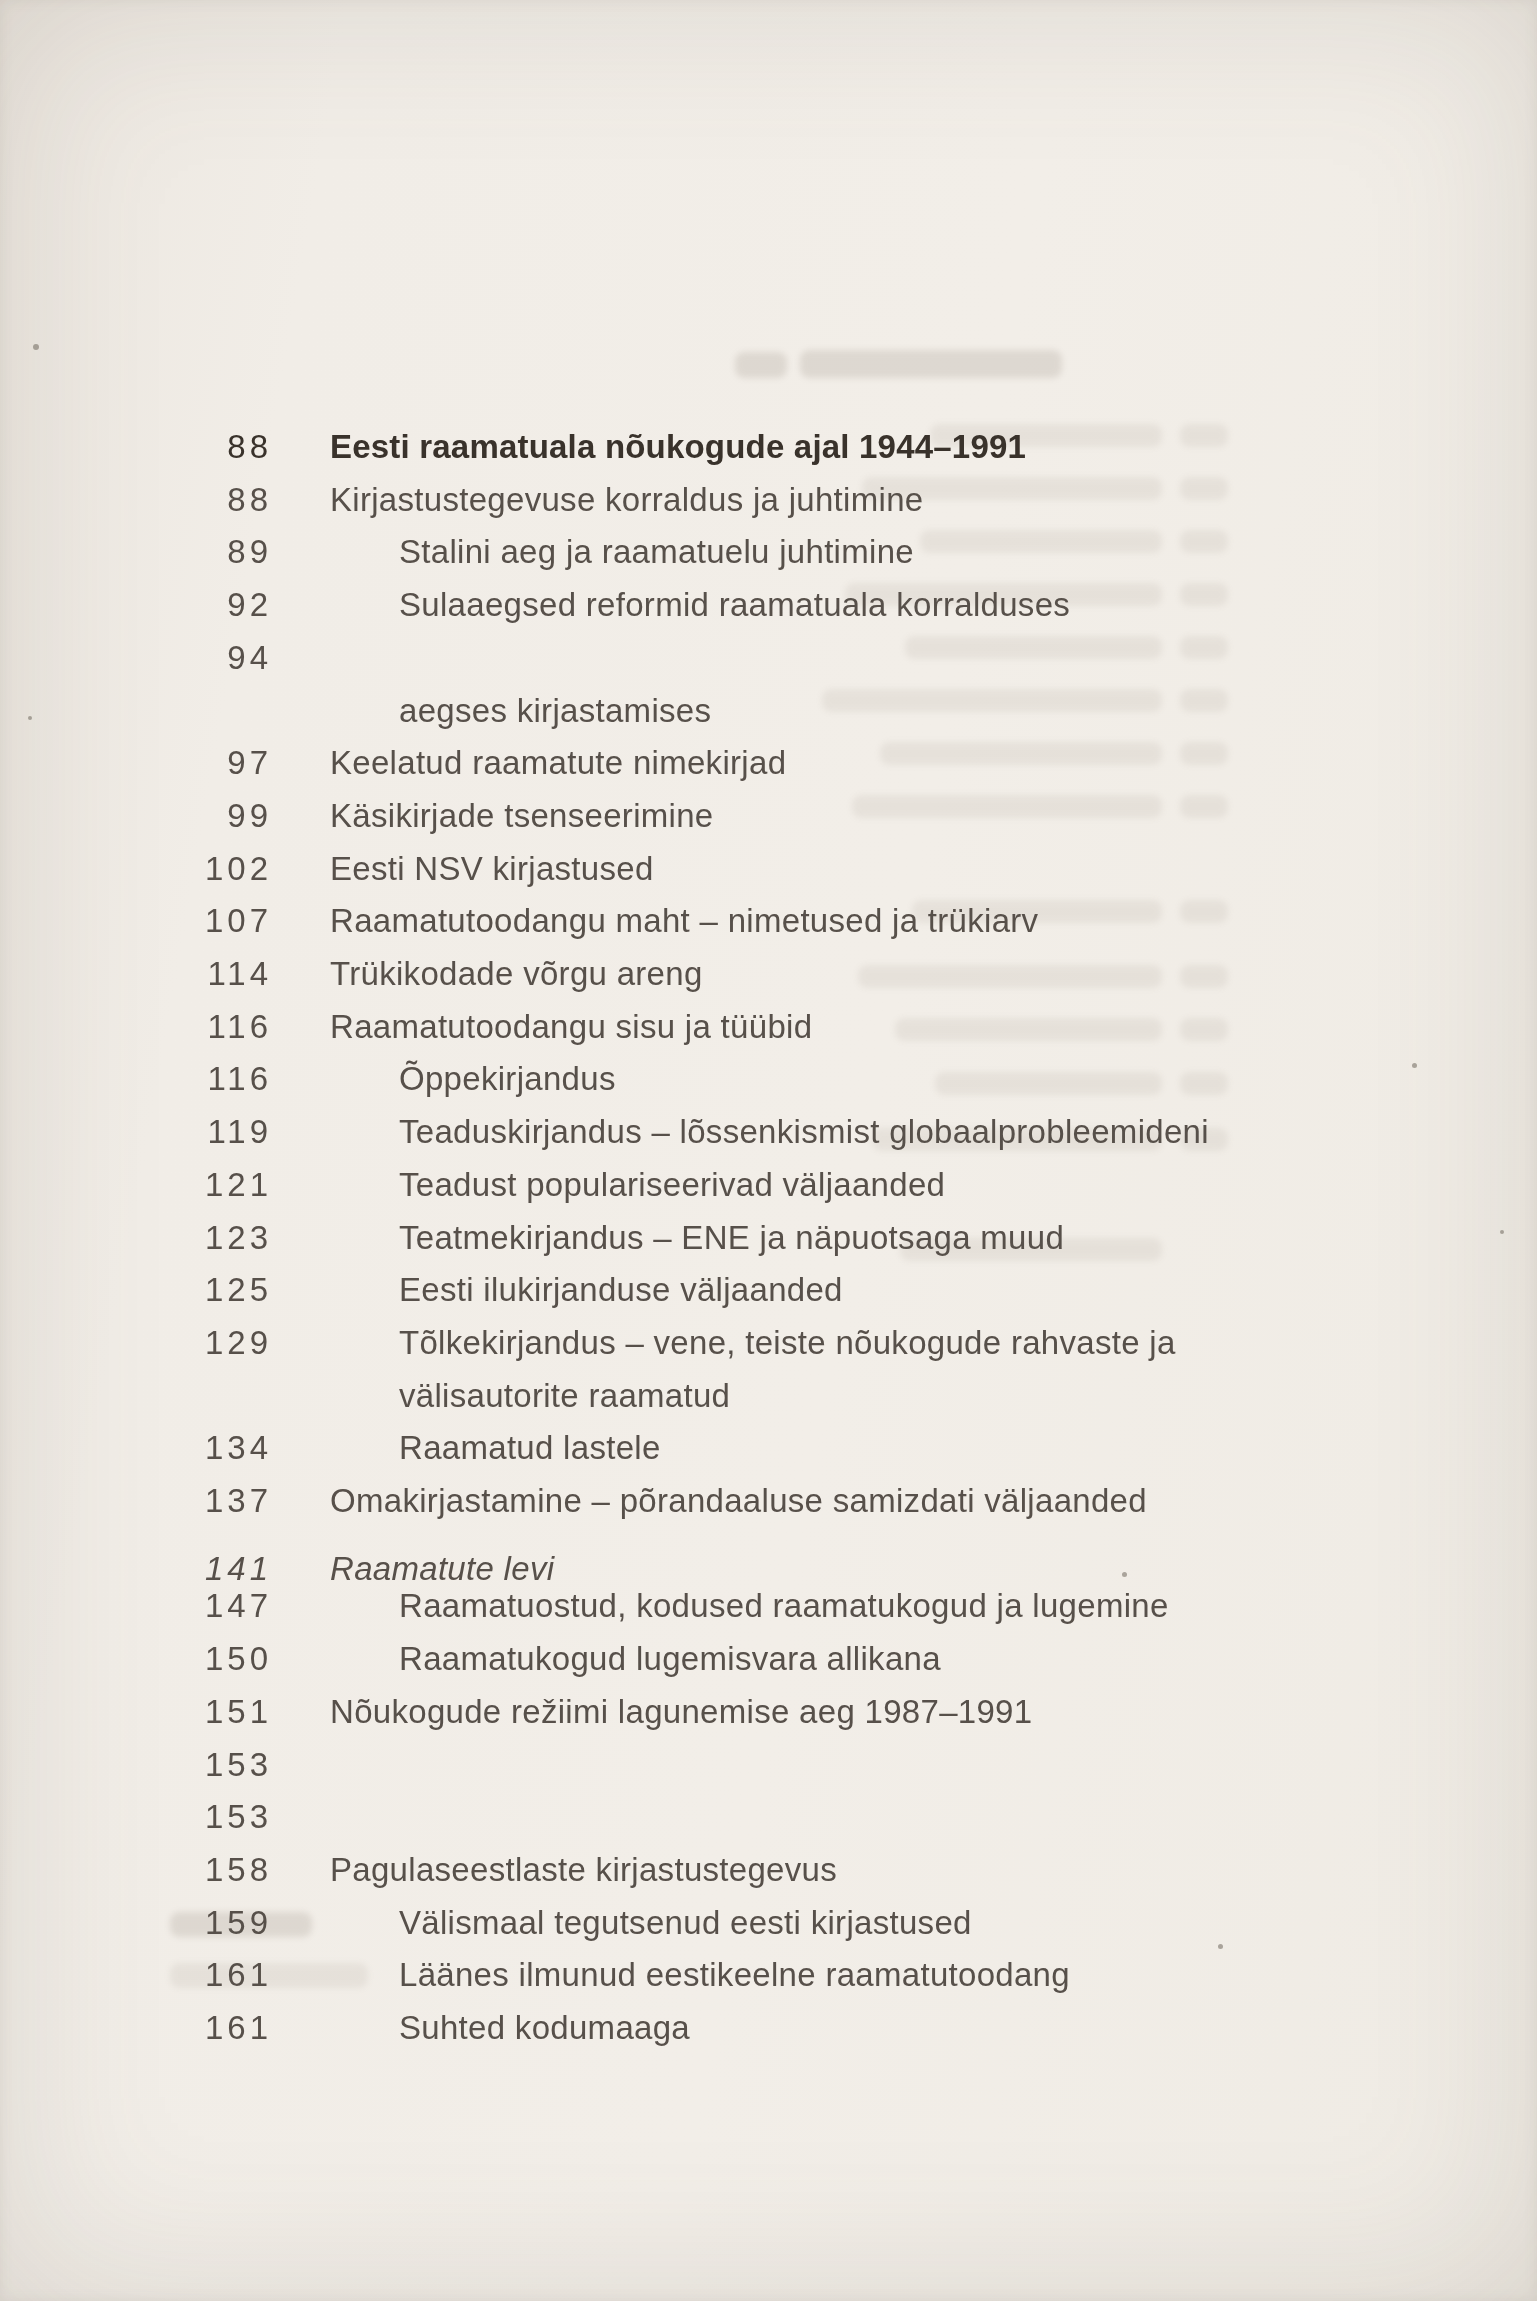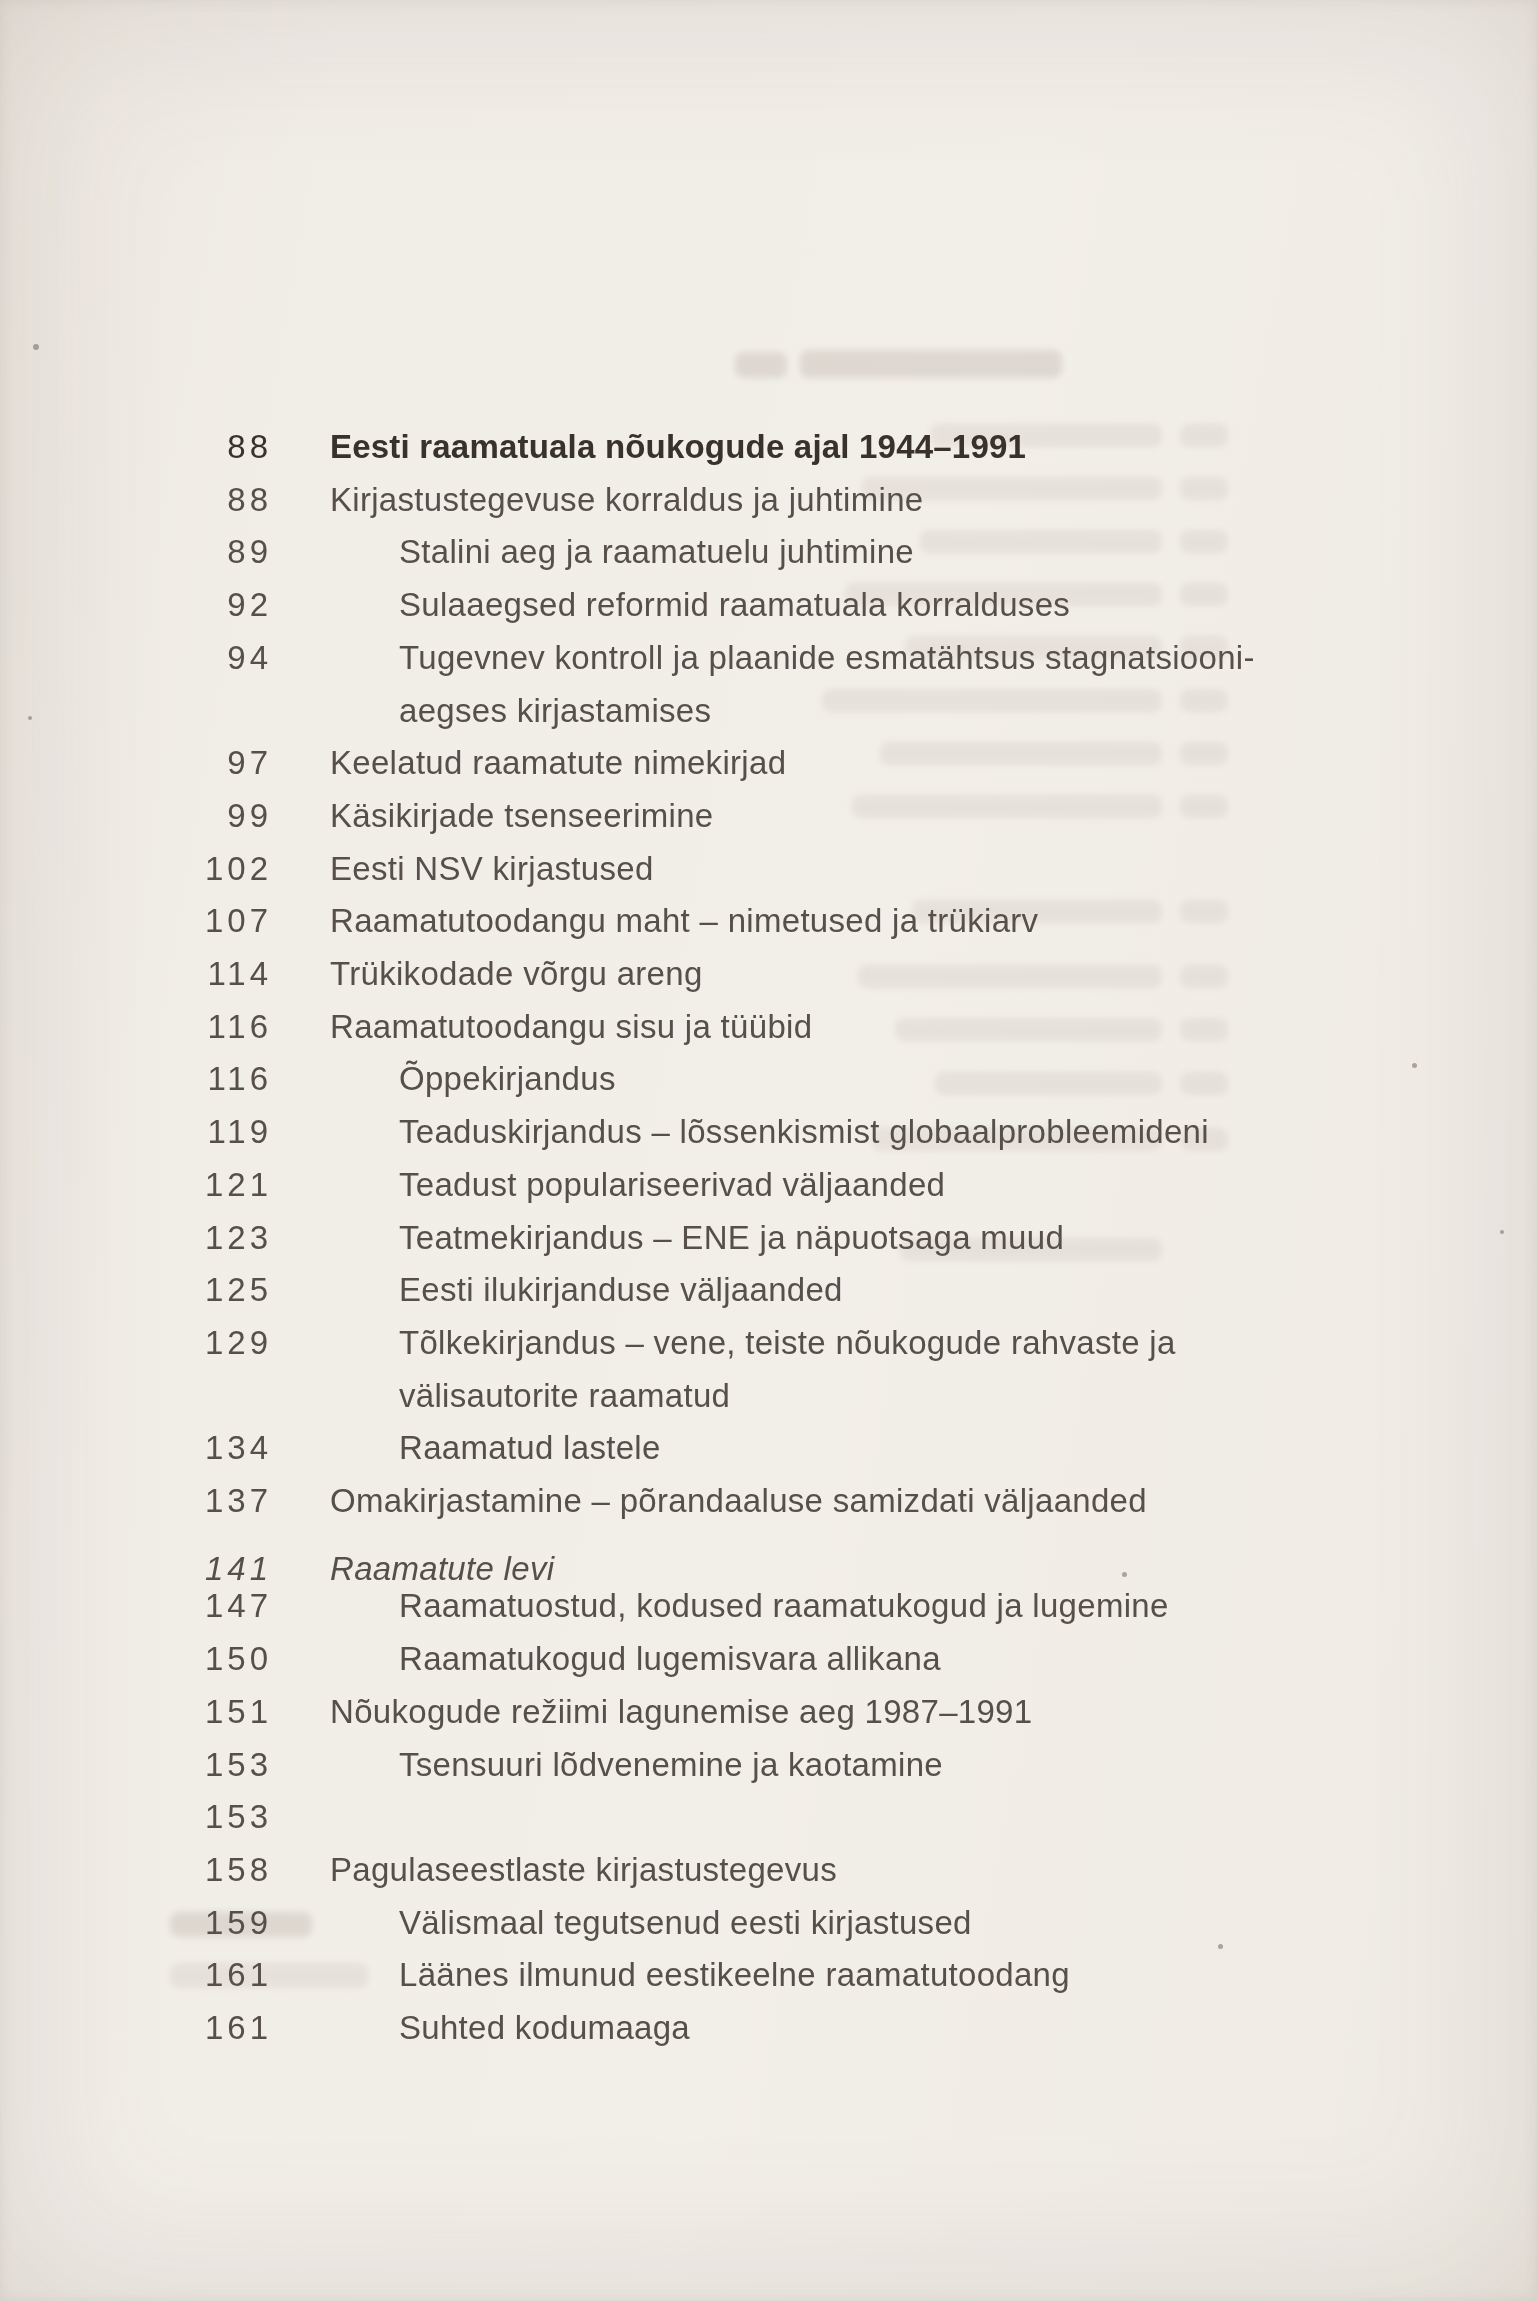--- a/index.html
+++ b/index.html
@@ -111,21 +111,20 @@
       <div class="toc-row lvl2" style="top: 493.4px;">
         <span class="num">89</span>
         <span class="title">Stalini aeg ja raamatuelu juhtimine</span>
       </div>
       <div class="toc-row lvl2" style="top: 546.1px;">
         <span class="num">92</span>
         <span class="title">Sulaaegsed reformid raamatuala korralduses</span>
       </div>
       <div class="toc-row lvl2" style="top: 598.8px;">
         <span class="num">94</span>
-        <span class="title">Tugevnev kontroll ja plaanide esmatähtsus stagnatsiooni-</span>
       </div>
       <div class="toc-row lvl2" style="top: 651.5px; padding-left: 48px;">
         <span class="num"></span>
         <span class="title">aegses kirjastamises</span>
       </div>
       <div class="toc-row" style="top: 704.2px;">
         <span class="num">97</span>
         <span class="title">Keelatud raamatute nimekirjad</span>
       </div>
       <div class="toc-row" style="top: 756.9px;">
@@ -195,21 +194,20 @@
       <div class="toc-row lvl2" style="top: 1600.1px;">
         <span class="num">150</span>
         <span class="title">Raamatukogud lugemisvara allikana</span>
       </div>
       <div class="toc-row" style="top: 1652.8px;">
         <span class="num">151</span>
         <span class="title">Nõukogude režiimi lagunemise aeg 1987–1991</span>
       </div>
       <div class="toc-row lvl2" style="top: 1705.5px;">
         <span class="num">153</span>
-        <span class="title">Tsensuuri lõdvenemine ja kaotamine</span>
       </div>
       <div class="toc-row lvl2" style="top: 1758.2px;">
         <span class="num">153</span>
       </div>
       <div class="toc-row" style="top: 1810.9px;">
         <span class="num">158</span>
         <span class="title">Pagulaseestlaste kirjastustegevus</span>
       </div>
       <div class="toc-row lvl2" style="top: 1863.6px;">
         <span class="num">159</span>

